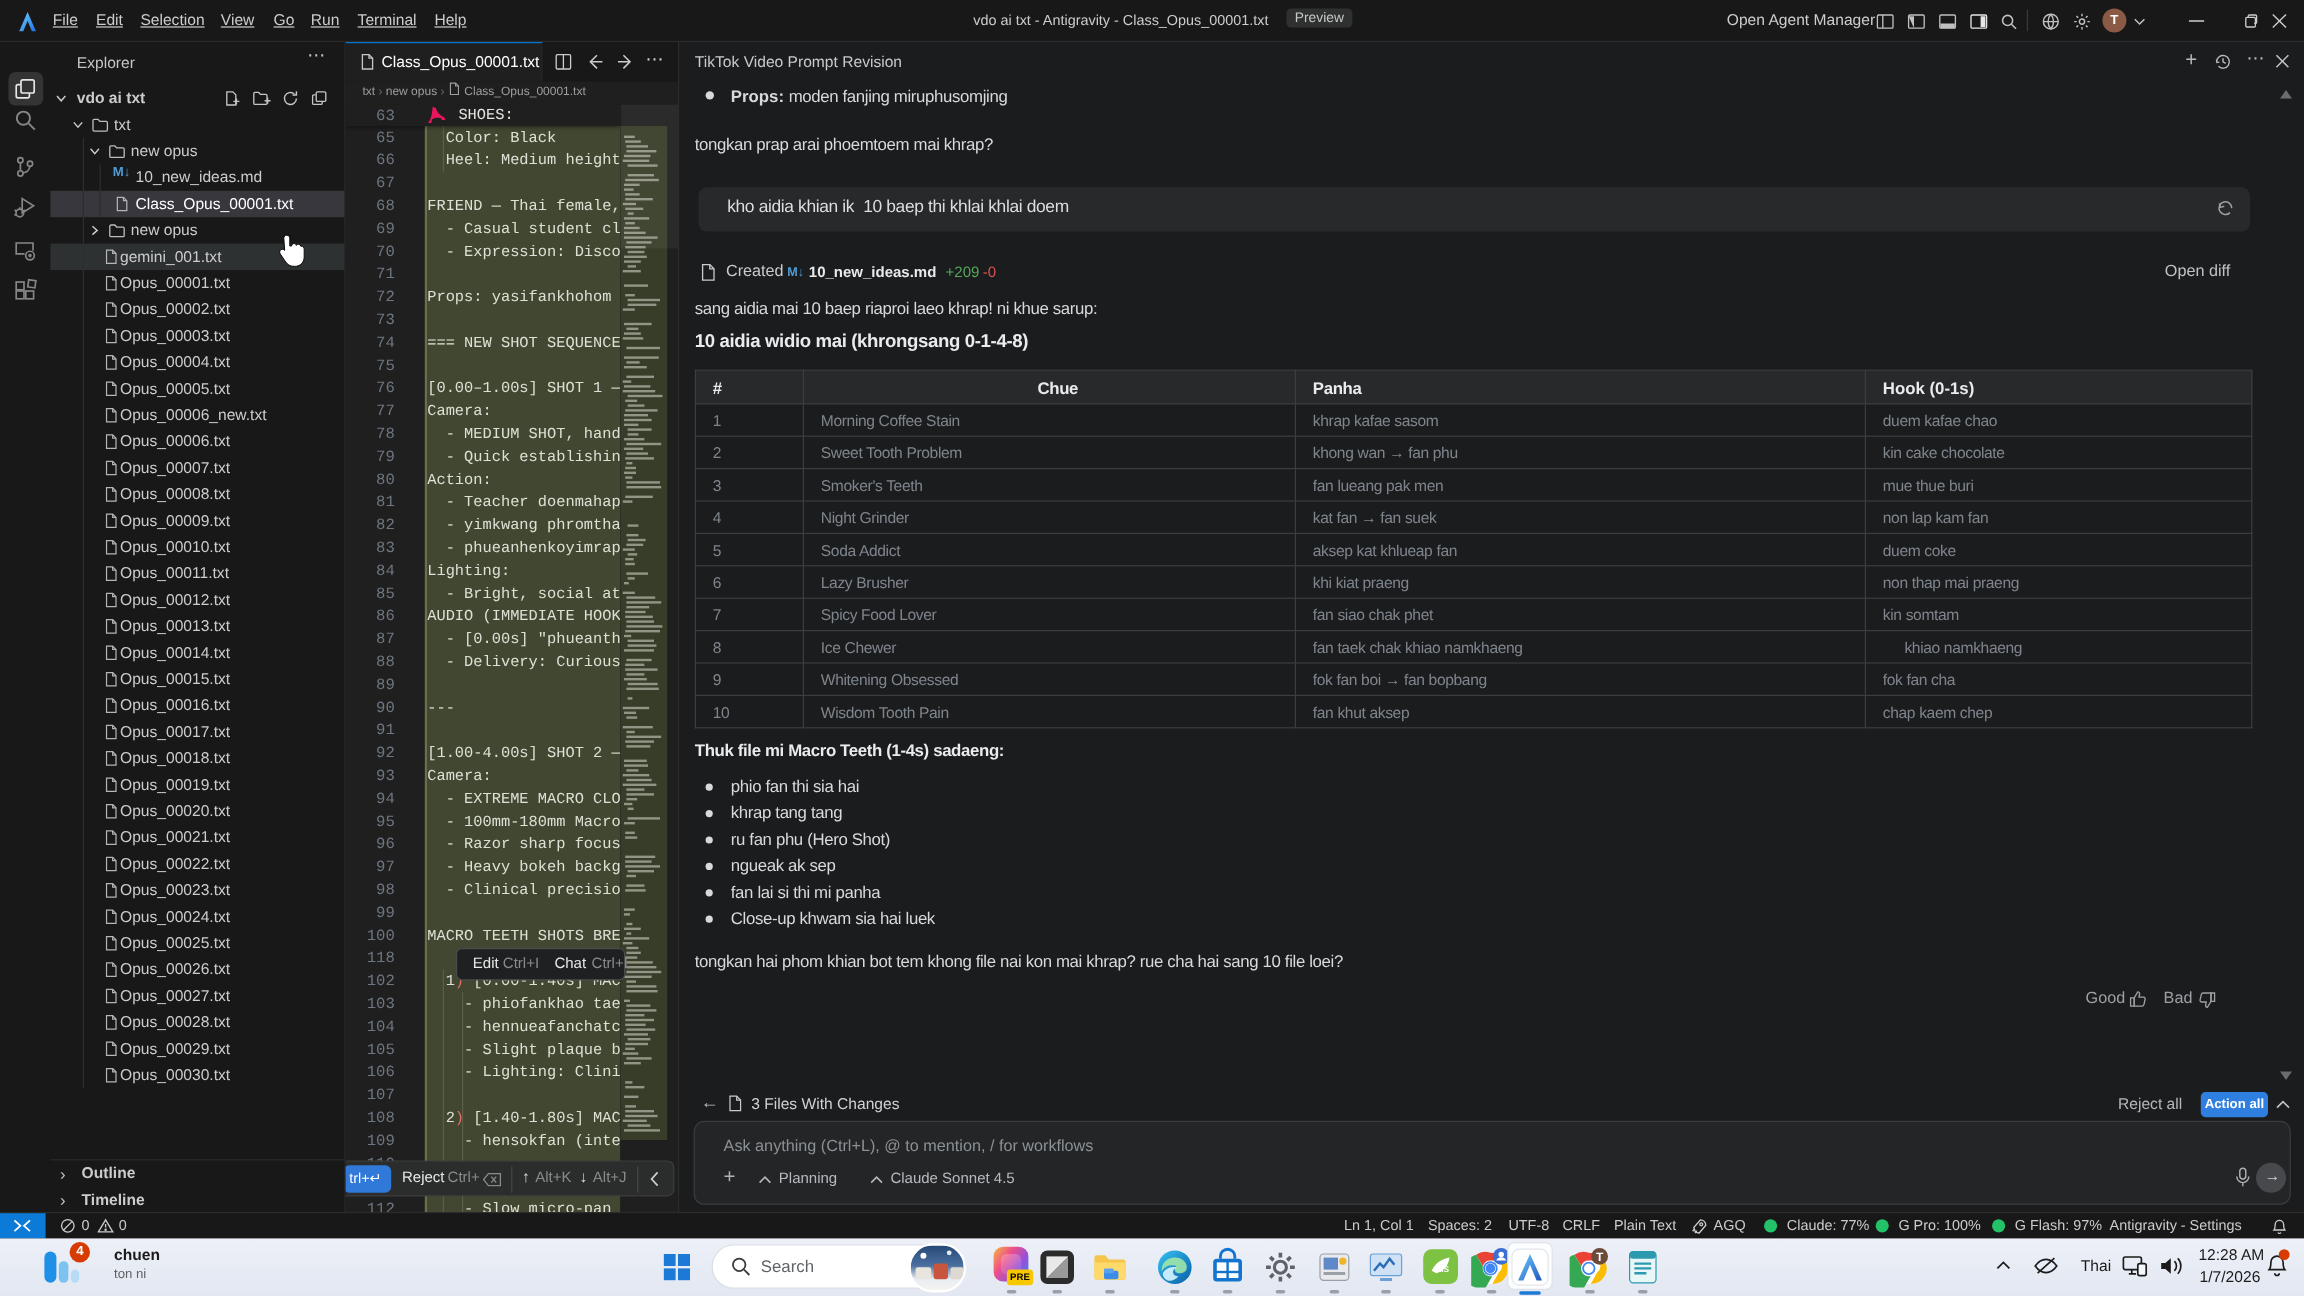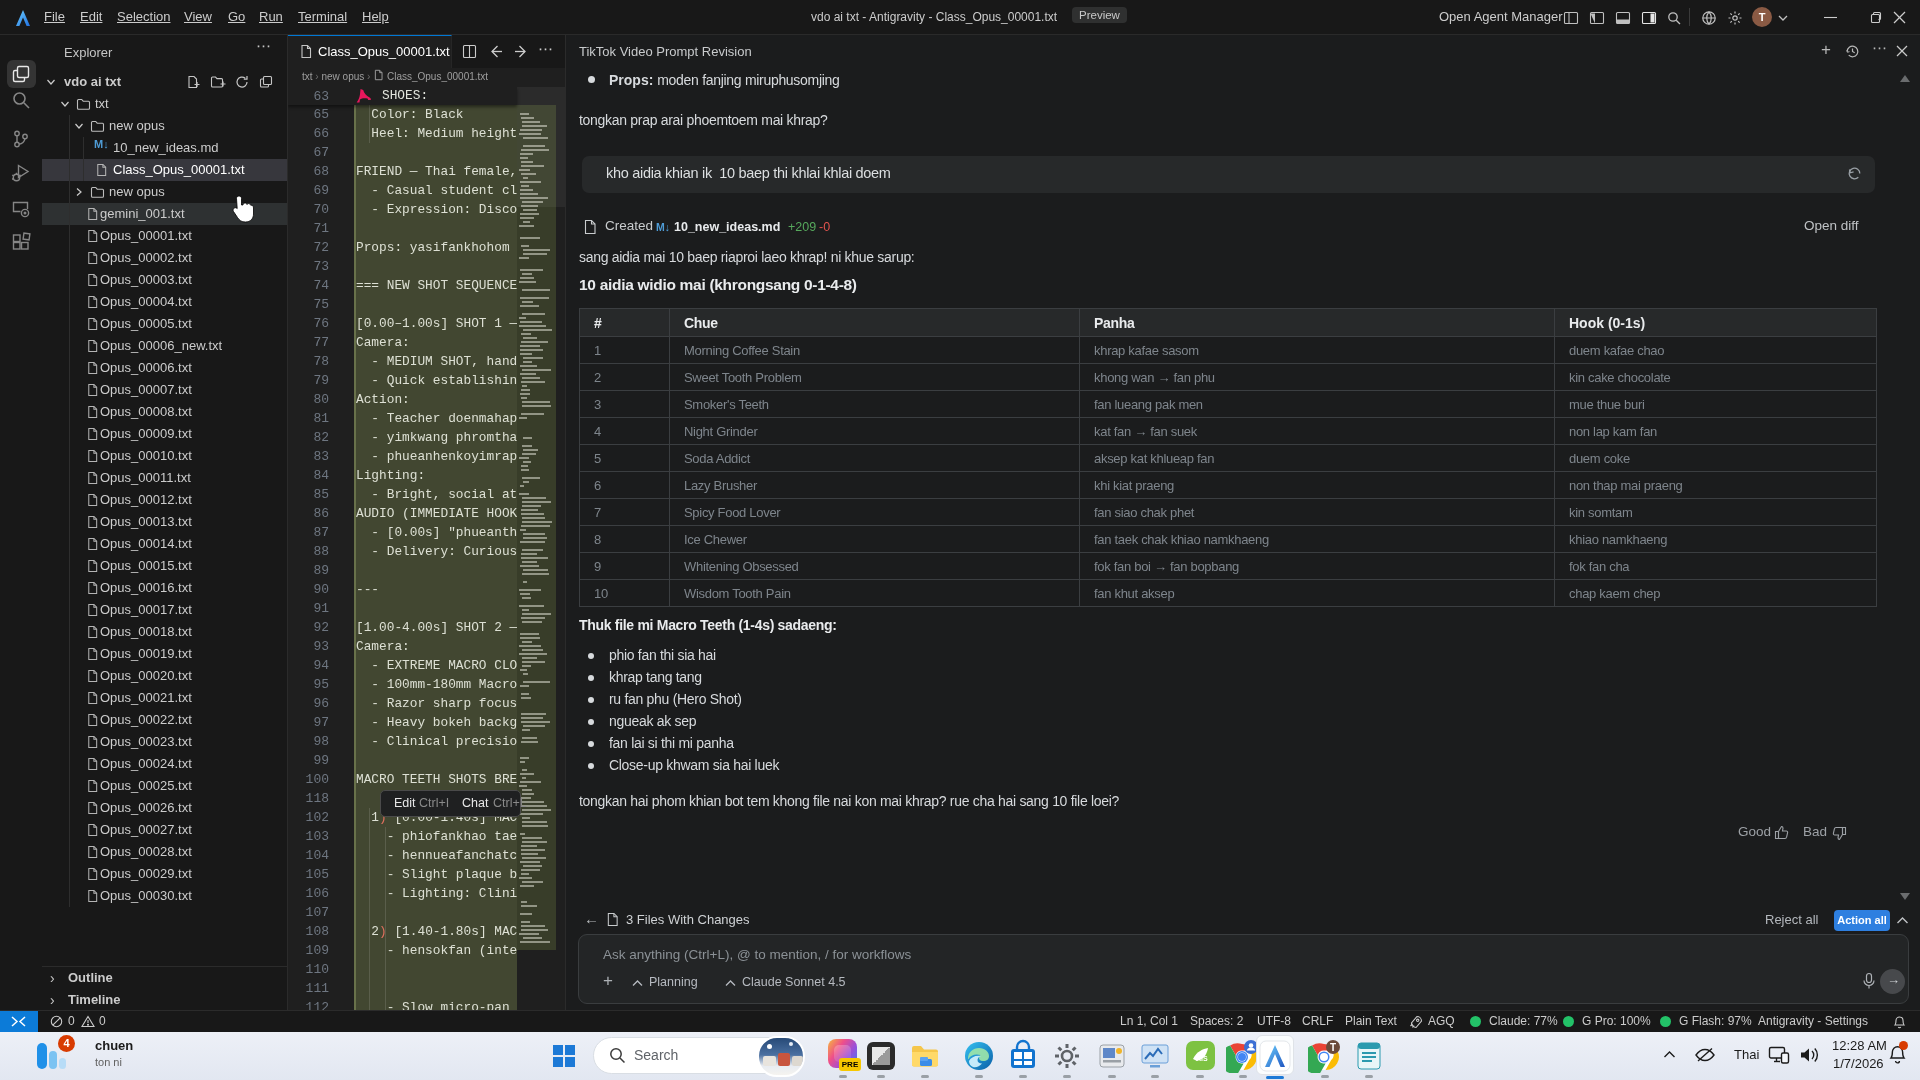--- a/index.html
+++ b/index.html
@@ -780,20 +780,38 @@
         <span class="cl mono" style="left:94px;top:-1px;color:#e3e6de">SHOES:</span>
       </div>
 
       <div class="abs" style="left:92px;top:703px;width:141px;height:27px;background:#1f2021;border:1px solid #4a4a4a;border-radius:5px;z-index:30;font-size:12.5px;line-height:25px;white-space:nowrap">
         <span style="position:absolute;left:13px;color:#e8e8e8">Edit</span>
         <span style="position:absolute;left:38px;color:#8a8a8a">Ctrl+I</span>
         <span style="position:absolute;left:81px;color:#e8e8e8">Chat</span>
         <span style="position:absolute;left:112px;color:#8a8a8a">Ctrl+L</span>
       </div>
 
+      <div class="abs" style="left:-6px;top:880px;width:280px;height:30px;background:#2b2c2c;border:1px solid #3e3e3e;border-radius:6px;z-index:30;font-size:12.5px">
+        <div class="abs" style="left:3px;top:3px;width:40px;height:23px;background:#3079d8;border-radius:5px;color:#ffffff;font-size:12px;line-height:23px;padding-left:5px">trl+↵</div>
+        <span class="abs" style="left:52px;top:6px;color:#e8e8e8">Reject</span>
+        <span class="abs" style="left:90px;top:6px;color:#8a8a8a">Ctrl+</span>
+        <svg class="abs" style="left:119px;top:9px" width="16" height="12" viewBox="0 0 16 12" fill="none" stroke="#8a8a8a" stroke-width="1.1">
+          <path d="M5 1 h10 v10 h-10 L1 6 Z"></path>
+            <path d="M7.5 3.5 l4 5 M11.5 3.5 l-4 5"></path>
+          </svg>
+        <div class="abs" style="left:143px;top:4px;width:1px;height:22px;background:#464646"></div>
+        <span class="abs" style="left:152px;top:5px;color:#d8d8d8;font-size:13px">↑</span>
+        <span class="abs" style="left:163px;top:6px;color:#8a8a8a">Alt+K</span>
+        <span class="abs" style="left:200px;top:5px;color:#d8d8d8;font-size:13px">↓</span>
+        <span class="abs" style="left:211px;top:6px;color:#8a8a8a">Alt+J</span>
+        <div class="abs" style="left:248px;top:4px;width:1px;height:22px;background:#464646"></div>
+        <svg class="abs" style="left:258px;top:8px" width="8" height="13" viewBox="0 0 8 13" fill="none" stroke="#d0d0d0" stroke-width="1.4">
+          <path d="M7 1 L2 6.5 L7 12"></path>
+          </svg>
+      </div>
     </div>
   </div>
   <div id="chat">
     <span class="abs" style="left:13px;top:9px;font-size:13px;color:#c8cacc">TikTok Video Prompt Revision</span>
     <span class="abs" style="left:1255px;top:5px;font-size:17px;color:#b8b8b8">+</span>
     <svg class="abs" style="left:1279px;top:9px" width="15" height="15" viewBox="0 0 15 15" fill="none" stroke="#b8b8b8" stroke-width="1.2">
       <path d="M2.2 7.5 a5.3 5.3 0 1 1 1.5 3.7"></path>
         <path d="M2 6 l0.3 2.2 L4.5 7.7" stroke-width="1"></path>
         <path d="M7.5 4.5 v3 l2.2 1.3"></path>
       </svg>
@@ -835,21 +853,21 @@
       font-size:13px;color:#7e858c;table-layout:fixed">
         <colgroup>
           <col style="width:90px">
           <col style="width:410px">
           <col style="width:475px">
           <col>
         </colgroup>
         <tbody>
           <tr style="height:28px">
             <th style="border:1px solid #3b3e41;background:#27292a;color:#e9ebed;text-align:left;padding-left:14px;font-size:14px">#</th>
-            <th style="border:1px solid #3b3e41;background:#27292a;color:#e9ebed;text-align:left;padding-left:14px;font-size:14px" class="th">Chue</th>
+            <th style="border:1px solid #3b3e41;background:#27292a;color:#e9ebed;text-align:center;padding-left:14px;font-size:14px" class="th">Chue</th>
             <th style="border:1px solid #3b3e41;background:#27292a;color:#e9ebed;text-align:left;padding-left:14px;font-size:14px" class="th">Panha</th>
             <th style="border:1px solid #3b3e41;background:#27292a;color:#e9ebed;text-align:left;padding-left:14px;font-size:14px">Hook (0-1s)</th>
           </tr>
           <tr style="height:27px">
             <td style="border:1px solid #3b3e41;padding-left:14px" class="th">1</td>
             <td style="border:1px solid #3b3e41;padding-left:14px" class="th">Morning Coffee Stain</td>
             <td style="border:1px solid #3b3e41;padding-left:14px" class="th">khrap kafae sasom</td>
             <td style="border:1px solid #3b3e41;padding-left:14px" class="th">duem kafae chao</td>
           </tr>
           <tr style="height:27px">
@@ -885,21 +903,21 @@
           <tr style="height:27px">
             <td style="border:1px solid #3b3e41;padding-left:14px" class="th">7</td>
             <td style="border:1px solid #3b3e41;padding-left:14px" class="th">Spicy Food Lover</td>
             <td style="border:1px solid #3b3e41;padding-left:14px" class="th">fan siao chak phet</td>
             <td style="border:1px solid #3b3e41;padding-left:14px" class="th">kin somtam</td>
           </tr>
           <tr style="height:27px">
             <td style="border:1px solid #3b3e41;padding-left:14px" class="th">8</td>
             <td style="border:1px solid #3b3e41;padding-left:14px" class="th">Ice Chewer</td>
             <td style="border:1px solid #3b3e41;padding-left:14px" class="th">fan taek chak khiao namkhaeng</td>
-            <td style="border:1px solid #3b3e41;padding-left:14px" class="th">khiao namkhaeng</td>
+            <td style="border:1px solid #3b3e41;padding-left:32px" class="th">khiao namkhaeng</td>
           </tr>
           <tr style="height:27px">
             <td style="border:1px solid #3b3e41;padding-left:14px" class="th">9</td>
             <td style="border:1px solid #3b3e41;padding-left:14px" class="th">Whitening Obsessed</td>
             <td style="border:1px solid #3b3e41;padding-left:14px" class="th">fok fan boi → fan bopbang</td>
             <td style="border:1px solid #3b3e41;padding-left:14px" class="th">fok fan cha</td>
           </tr>
           <tr style="height:27px">
             <td style="border:1px solid #3b3e41;padding-left:14px" class="th">10</td>
             <td style="border:1px solid #3b3e41;padding-left:14px" class="th">Wisdom Tooth Pain</td>

